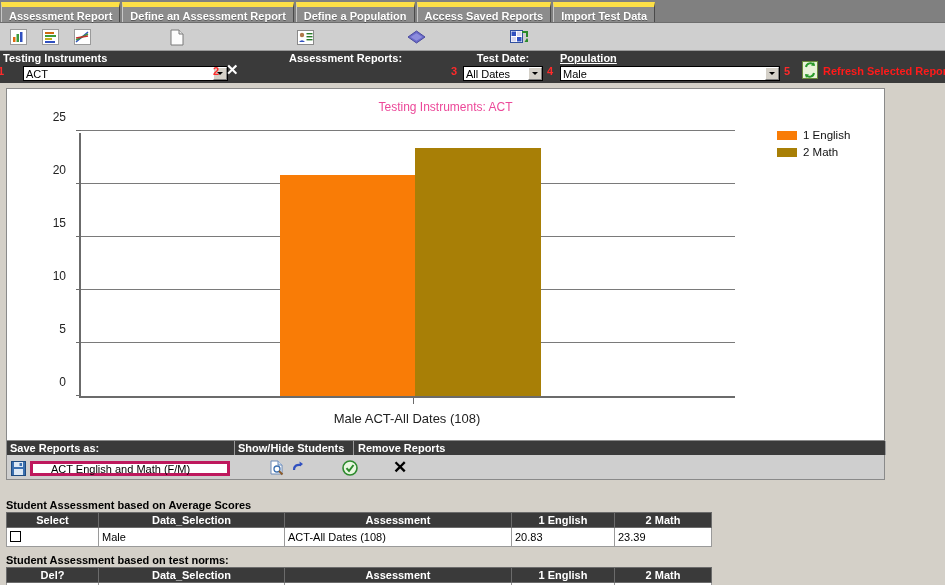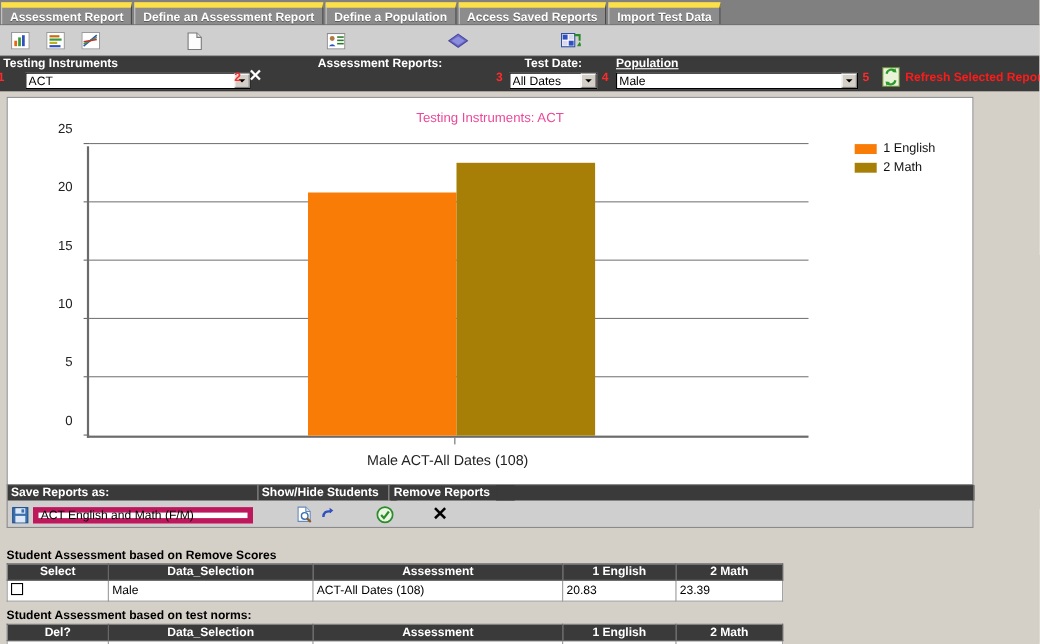--- a/index.html
+++ b/index.html
@@ -218,23 +218,23 @@
     padding: 0 3px;
     display: flex; align-items: center;
     border-right: 1px solid #999;
     white-space: nowrap;
   }
   .sb-input {
     position: absolute;
     top: 20px;
     height: 15px;
     background: #fff;
-    border: 5px solid #be185d;
-    font-size: 11px;
-    padding-left: 2px;
+    border: 3px solid #be185d;
+    font-size: 11px;
+    padding-left: 18px;
     display: flex; align-items: center;
     cursor: text;
   }
   .sb-ico { position: absolute; cursor: default; }
 
   
   .tbl-cap {
     position: absolute;
     font-weight: bold;
     font-size: 11px;
@@ -481,21 +481,21 @@
   </div>
   <div class="sb-ico" style="left:335px; top:19px;">
     <svg width="16" height="16" viewBox="0 0 16 16">
         <circle cx="8" cy="8" r="7" fill="#e8f7e0" stroke="#2d8a2d" stroke-width="1.6"></circle>
         <path d="M4.5 8.2 L7 11 L11.5 5" fill="none" stroke="#2d8a2d" stroke-width="2"></path>
       </svg>
   </div>
   <div class="sb-ico" style="left:386px; top:18px; font-size:17px; font-weight:bold; line-height:1; color:#000;">✕</div>
 </div>
 
-<div class="tbl-cap" style="left:6px; top:499px;">Student Assessment based on Remove Scores</div>
+<div class="tbl-cap" style="left:6px; top:499px;">Student Assessment based on Average Scores</div>
 <table class="grid" style="left:6px; top:512px;">
   <thead>
     <tr>
       <th style="width:92px">Select</th>
       <th style="width:186px">Data_Selection</th>
       <th style="width:227px">Assessment</th>
       <th style="width:103px">1 English</th>
       <th style="width:97px">2 Math</th>
     </tr>
   </thead>

